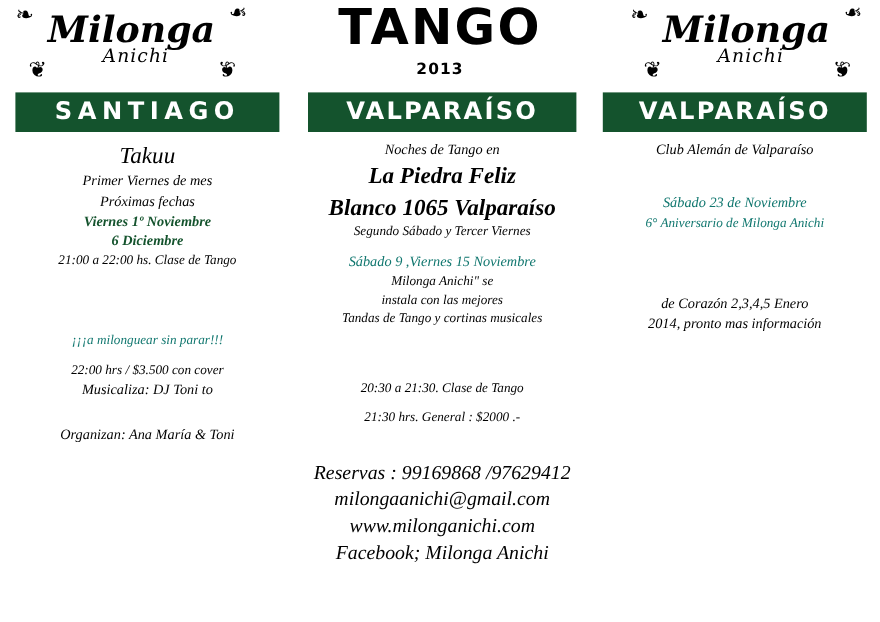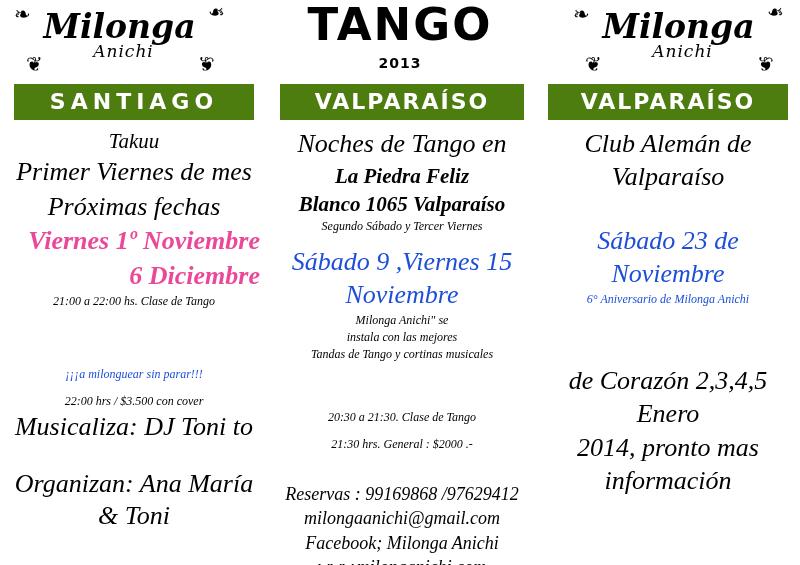--- a/index.html
+++ b/index.html
@@ -98,42 +98,42 @@
   }
   .col {
     box-sizing: border-box;
     text-align: center;
   }
   .col-1 { width: 268px; padding: 0 8px; }
   .col-2 { width: 268px; padding: 0 6px; }
   .col-3 { width: 264px; padding: 0 6px; }
 
   .city-banner {
-    background: #4d7c0f;
+    background: #14532d;
     color: #ffffff;
     font-family: "DejaVu Sans", sans-serif;
     font-weight: bold;
     font-size: 22px;
     letter-spacing: 5px;
     padding: 5px 0 6px 0;
     margin: 6px 6px 8px 6px;
   }
   .city-banner.wide-letter { letter-spacing: 2px; }
 
   .line {
     line-height: 1.25;
     margin: 2px 0;
   }
   .serif-ital { font-style: italic; }
   .big { font-size: 21px; font-style: italic; }
-  .med { font-size: 26px; font-family: Liberation Serif, serif; }
+  .med { font-size: 13px; font-family: Liberation Serif, serif; }
   .sm  { font-size: 12px; }
   .bold { font-weight: bold; }
-  .red { color: #1d4ed8; }
-  .darkred { color: #ec4899; text-align: right; }
+  .red { color: #0f766e; }
+  .darkred { color: #14532d; }
   .spacer-8 { height: 8px; }
   .spacer-20 { height: 20px; }
   .spacer-28 { height: 28px; }
   .spacer-44 { height: 44px; }
   .spacer-54 { height: 54px; }
 
   .contact-line { font-size: 18px; font-style: italic; line-height: 1.35; }
 </style>
 </head>
 <body>
@@ -194,22 +194,22 @@
       <div class="line sm serif-ital">Milonga Anichi" se</div>
       <div class="line sm serif-ital">instala con las mejores</div>
       <div class="line sm serif-ital">Tandas de Tango y cortinas musicales</div>
       <div class="spacer-44"></div>
       <div class="line sm serif-ital">20:30 a  21:30. Clase de Tango</div>
       <div class="spacer-8"></div>
       <div class="line sm serif-ital">21:30 hrs.  General : $2000 .-</div>
       <div class="spacer-28"></div>
       <div class="contact-line">Reservas :  99169868 /97629412</div>
       <div class="contact-line">milongaanichi@gmail.com</div>
+      <div class="contact-line">www.milonganichi.com</div>
       <div class="contact-line">Facebook;  Milonga Anichi</div>
-      <div class="contact-line">www.milonganichi.com</div>
     </div>
 
     <div class="col col-3">
       <div class="city-banner wide-letter">VALPARAÍSO</div>
       <div class="line med serif-ital">Club Alemán de Valparaíso</div>
       <div class="spacer-28"></div>
       <div class="line med serif-ital red">Sábado 23 de Noviembre</div>
       <div class="line sm serif-ital red">6°  Aniversario de Milonga Anichi</div>
       <div class="spacer-54"></div>
       <div class="line med serif-ital">de Corazón 2,3,4,5 Enero</div>

